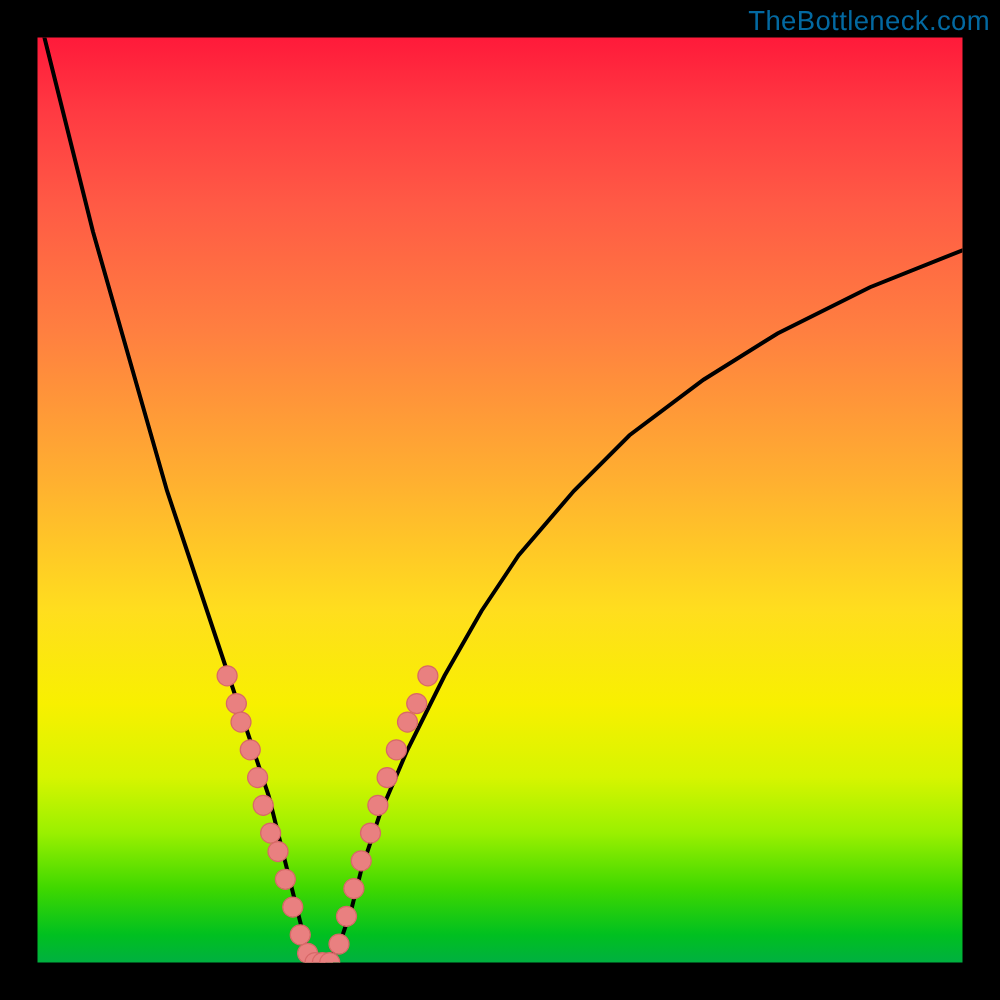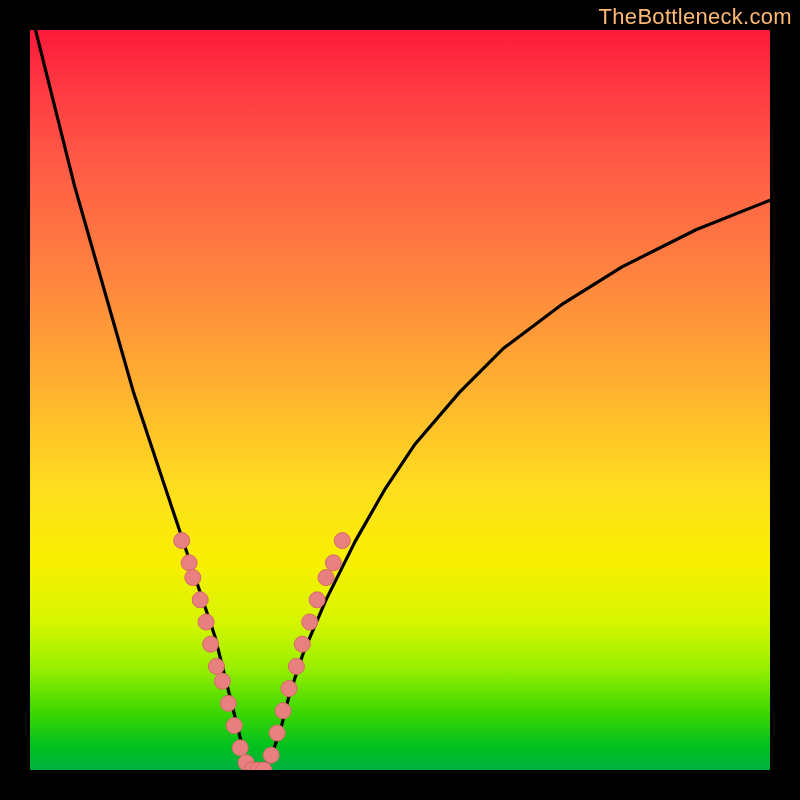--- a/index.html
+++ b/index.html
@@ -42,21 +42,21 @@
   }
   svg.curve {
     position: absolute;
     left: 0;
     top: 0;
   }
   .watermark {
     position: absolute;
     top: 4px;
     right: 8px;
-    color: #fdba74;
+    color: #0369a1;
     font-size: 22px;
     font-weight: 500;
     letter-spacing: 0.3px;
   }
 </style>
 </head>
 <body>
 
 <div class="frame">
 

